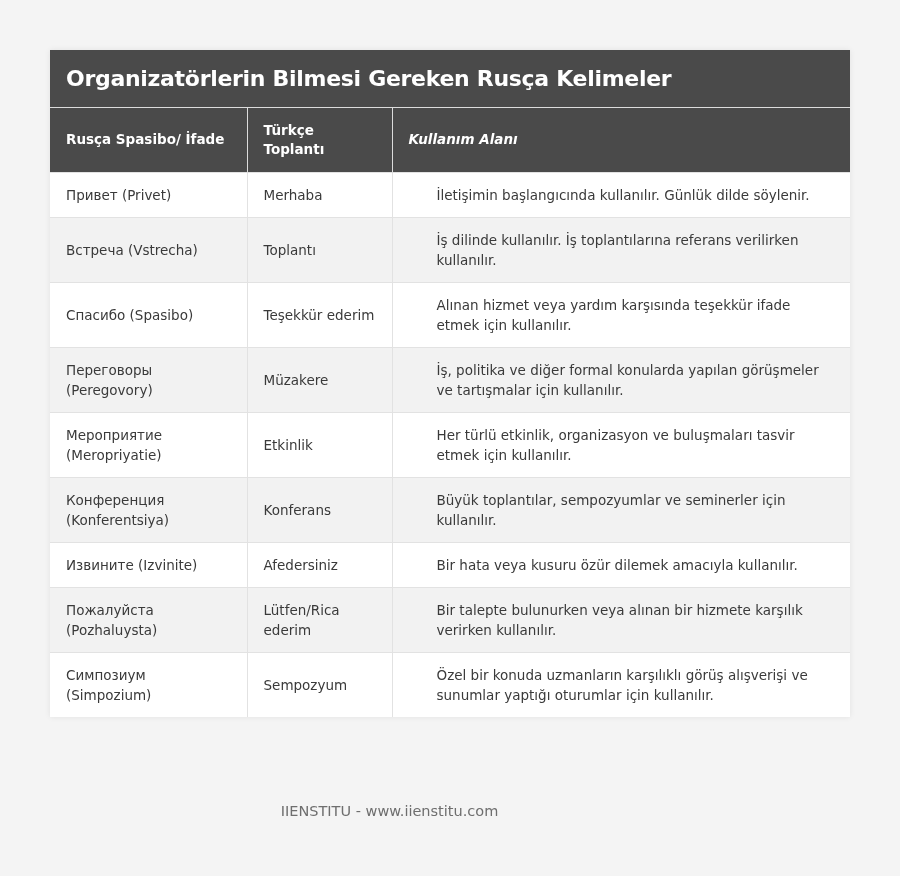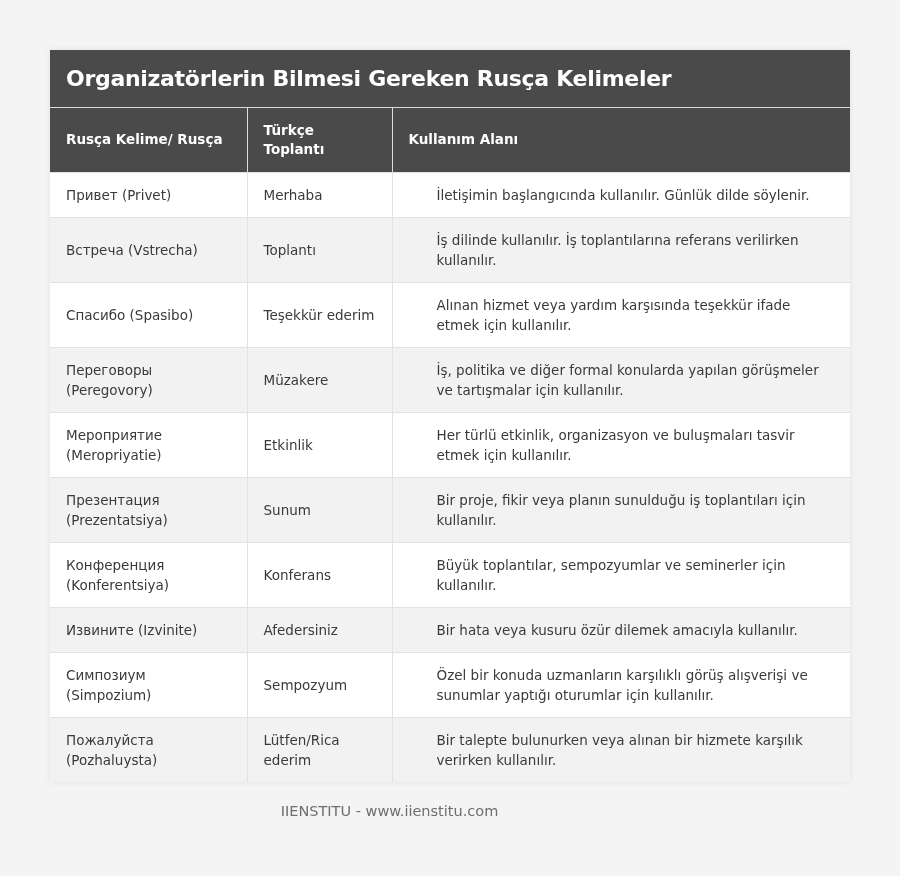--- a/index.html
+++ b/index.html
@@ -40,21 +40,21 @@
       color: #ffffff;
       font-size: 13.5px;
       font-weight: bold;
       text-align: left;
       padding: 0 16px;
       height: 64px;
       line-height: 19px;
       border-right: 1px solid #dcdcdc;
       vertical-align: middle;
     }
-    thead th:last-child { border-right: none; }
+    thead th:last-child { border-right: none; font-style: italic; }
     tbody td {
       font-size: 13.5px;
       line-height: 20px;
       padding: 12px 16px;
       border-right: 1px solid #e2e2e2;
       border-top: 1px solid #e2e2e2;
       vertical-align: middle;
       color: #3a3a3a;
       margin-top: 48px;
     }
@@ -78,21 +78,21 @@
 <div class="wrap">
   <div class="title-bar">Organizatörlerin Bilmesi Gereken Rusça Kelimeler</div>
   <table>
     <colgroup>
         <col class="c1">
         <col class="c2">
         <col class="c3">
       </colgroup>
     <thead>
       <tr>
-        <th>Rusça Kelime/ Rusça</th>
+        <th>Rusça Spasibo/ İfade</th>
         <th>Türkçe Toplantı</th>
         <th>Kullanım Alanı</th>
       </tr>
     </thead>
     <tbody>
       <tr class="r1">
         <td>Привет (Privet)</td>
         <td>Merhaba</td>
         <td>İletişimin başlangıcında kullanılır. Günlük dilde söylenir.</td>
       </tr>
@@ -110,41 +110,36 @@
         <td>Переговоры (Peregovory)</td>
         <td>Müzakere</td>
         <td>İş, politika ve diğer formal konularda yapılan görüşmeler ve tartışmalar için kullanılır.</td>
       </tr>
       <tr class="r2">
         <td>Мероприятие (Meropriyatie)</td>
         <td>Etkinlik</td>
         <td>Her türlü etkinlik, organizasyon ve buluşmaları tasvir etmek için kullanılır.</td>
       </tr>
       <tr class="r2">
-        <td>Презентация (Prezentatsiya)</td>
-        <td>Sunum</td>
-        <td>Bir proje, fikir veya planın sunulduğu iş toplantıları için kullanılır.</td>
-      </tr>
-      <tr class="r2">
         <td>Конференция (Konferentsiya)</td>
         <td>Konferans</td>
         <td>Büyük toplantılar, sempozyumlar ve seminerler için kullanılır.</td>
       </tr>
       <tr class="r1">
         <td>Извините (Izvinite)</td>
         <td>Afedersiniz</td>
         <td>Bir hata veya kusuru özür dilemek amacıyla kullanılır.</td>
       </tr>
       <tr class="r2">
+        <td>Пожалуйста (Pozhaluysta)</td>
+        <td>Lütfen/Rica ederim</td>
+        <td>Bir talepte bulunurken veya alınan bir hizmete karşılık verirken kullanılır.</td>
+      </tr>
+      <tr class="r2">
         <td>Симпозиум (Simpozium)</td>
         <td>Sempozyum</td>
         <td>Özel bir konuda uzmanların karşılıklı görüş alışverişi ve sunumlar yaptığı oturumlar için kullanılır.</td>
-      </tr>
-      <tr class="r2">
-        <td>Пожалуйста (Pozhaluysta)</td>
-        <td>Lütfen/Rica ederim</td>
-        <td>Bir talepte bulunurken veya alınan bir hizmete karşılık verirken kullanılır.</td>
       </tr>
     </tbody>
   </table>
 </div>
 
 <div class="footer">IIENSTITU - www.iienstitu.com</div>
 
 </body></html>

